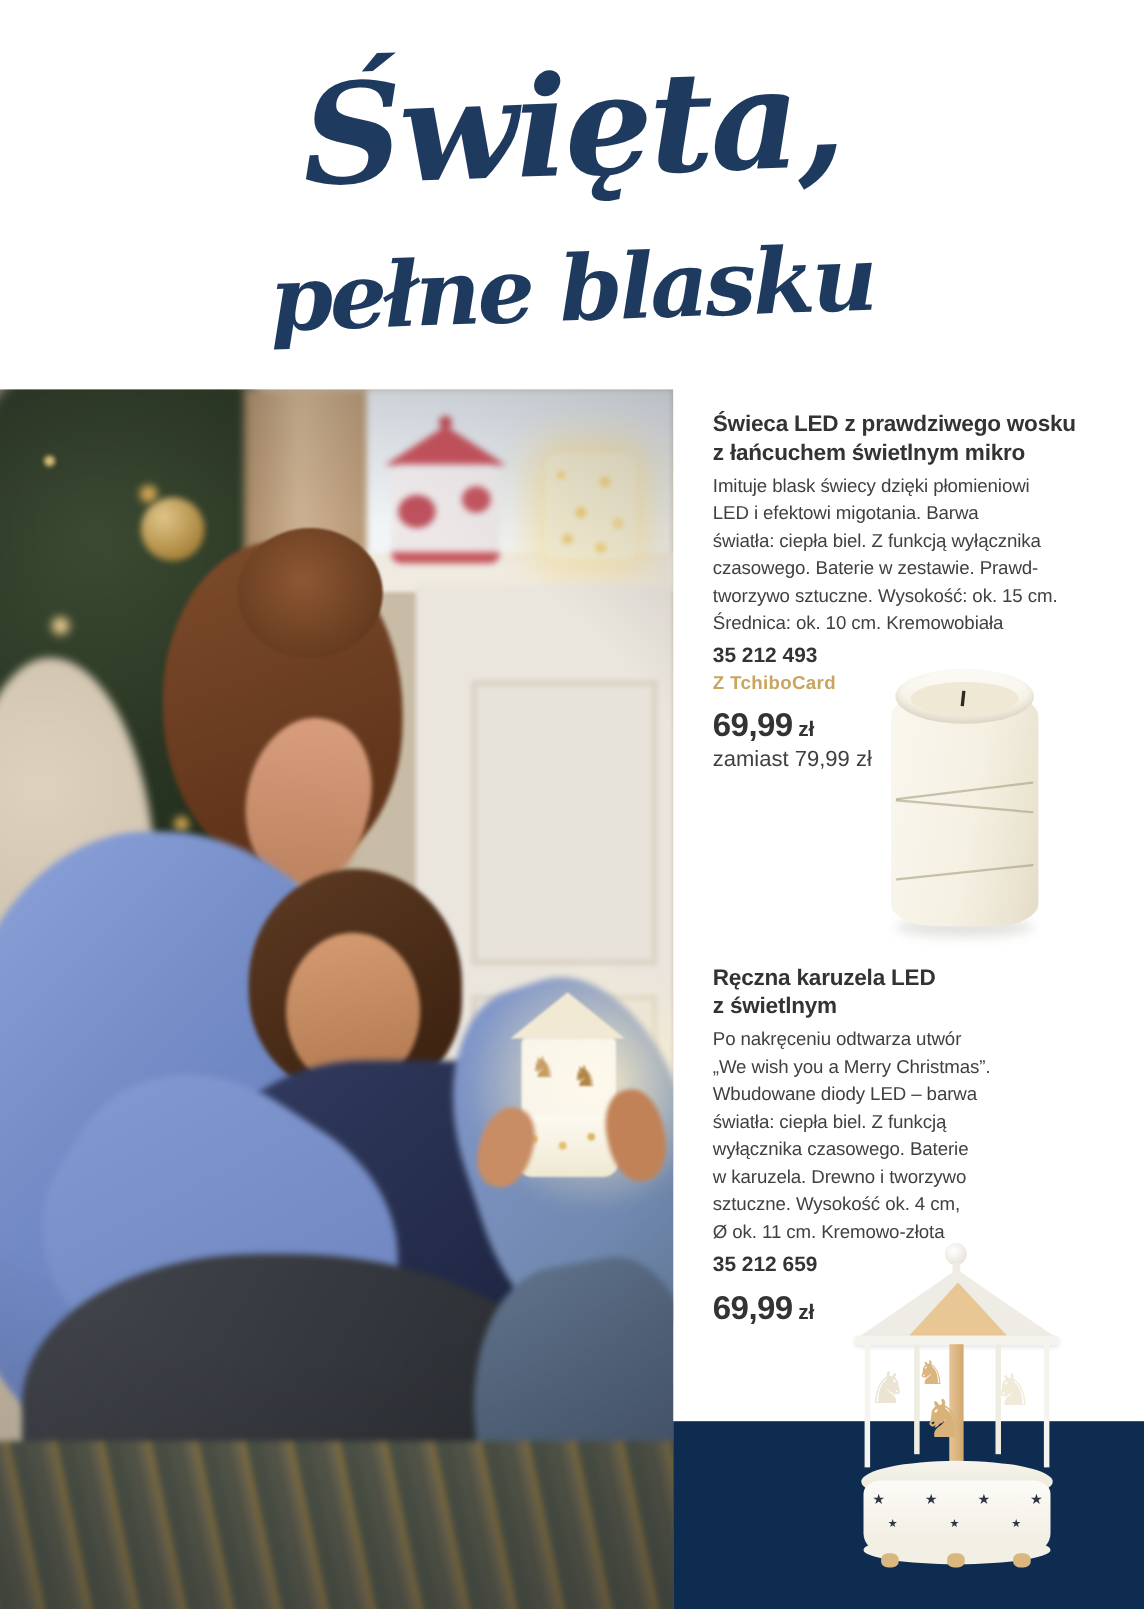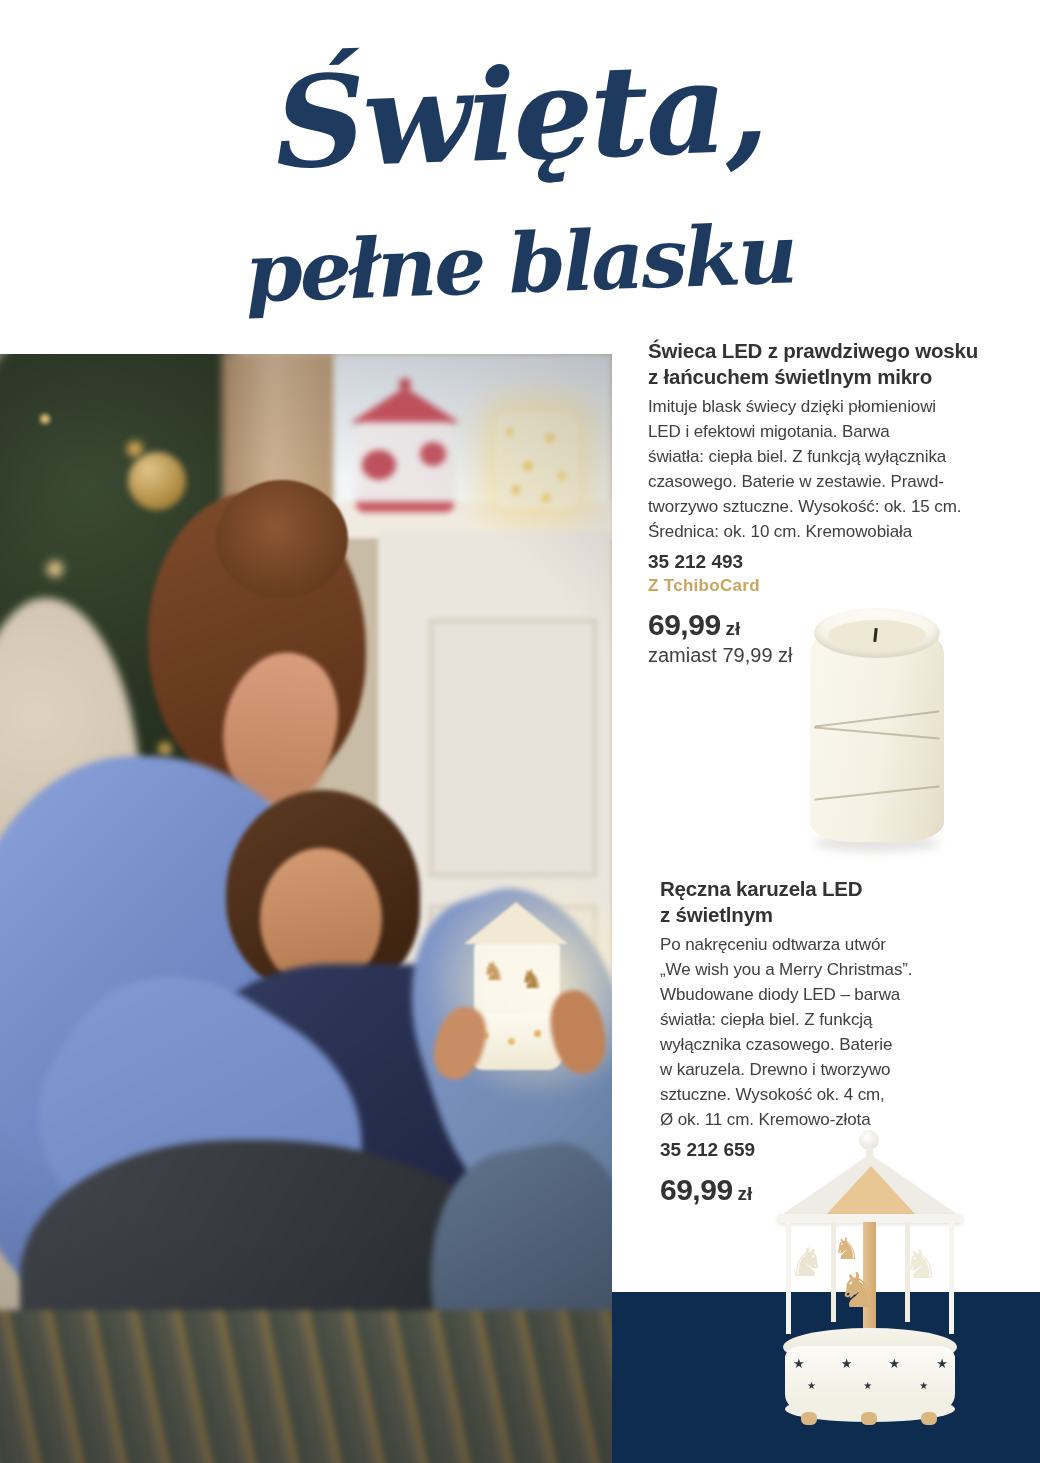--- a/index.html
+++ b/index.html
@@ -89,21 +89,21 @@
     background:linear-gradient(120deg,#43464c 0%,#2a2d32 75%);}
   .jeans{left:436px; top:794px; width:210px; height:340px; border-radius:45% 30% 20% 40%; transform:rotate(-10deg);
     background:linear-gradient(160deg,#5e7189 0%,#45566d 85%);}
   .rug{left:-24px; top:956px; width:672px; height:180px;
     background:repeating-linear-gradient(78deg,#55584a 0 14px,#6a6550 14px 22px,#8a7440 22px 27px,#4c5347 27px 42px);}
   .vignette{left:0; top:0; width:612px; height:1109px;
     background:radial-gradient(circle at 45% 45%, rgba(0,0,0,0) 55%, rgba(20,18,25,.28) 100%);}
 
   
   .product{position:absolute; left:648px; width:345px; color:#404040;}
-  .product-1{top:338px;} .product-2{top:876px;margin-left:12px;}
+  .product-1{top:373px;} .product-2{top:876px;}
   .p-title{font-size:20.5px; line-height:26px; font-weight:bold; color:#333; letter-spacing:-0.2px; white-space:nowrap;}
   .p-desc{margin-top:4px; font-size:17px; line-height:25px; letter-spacing:-0.1px;}
   .p-desc div{white-space:nowrap;}
   .p-code{margin-top:7px; font-size:19px; font-weight:bold; color:#333;}
   .p-tch{margin-top:3px; font-size:17px; font-weight:bold; color:#c9a55f; letter-spacing:.3px;}
   .price-row{margin-top:12px; height:34px;}
   .price-num{font-size:30px; font-weight:bold; color:#333; letter-spacing:-0.5px;}
   .price-cur{font-size:19px; font-weight:bold; color:#333; margin-left:5px;}
   .p-old{margin-top:2px; font-size:20px; color:#404040;}
 

